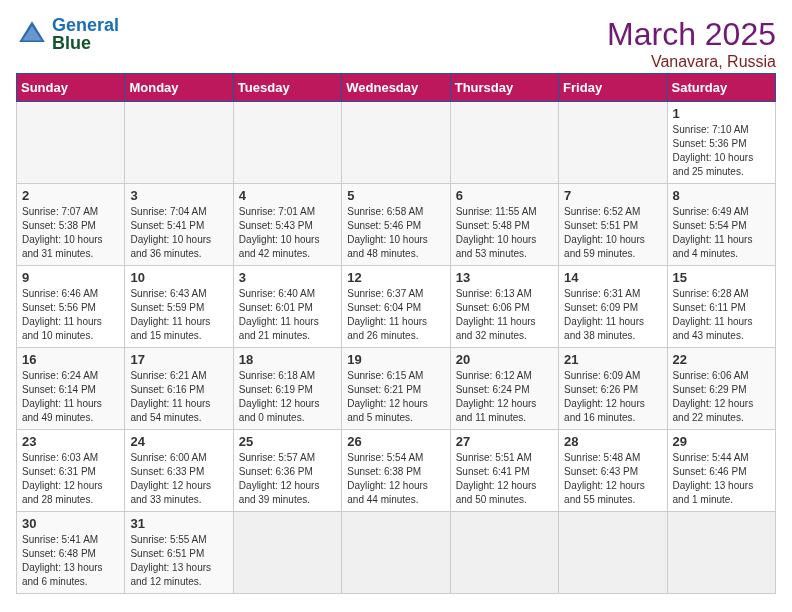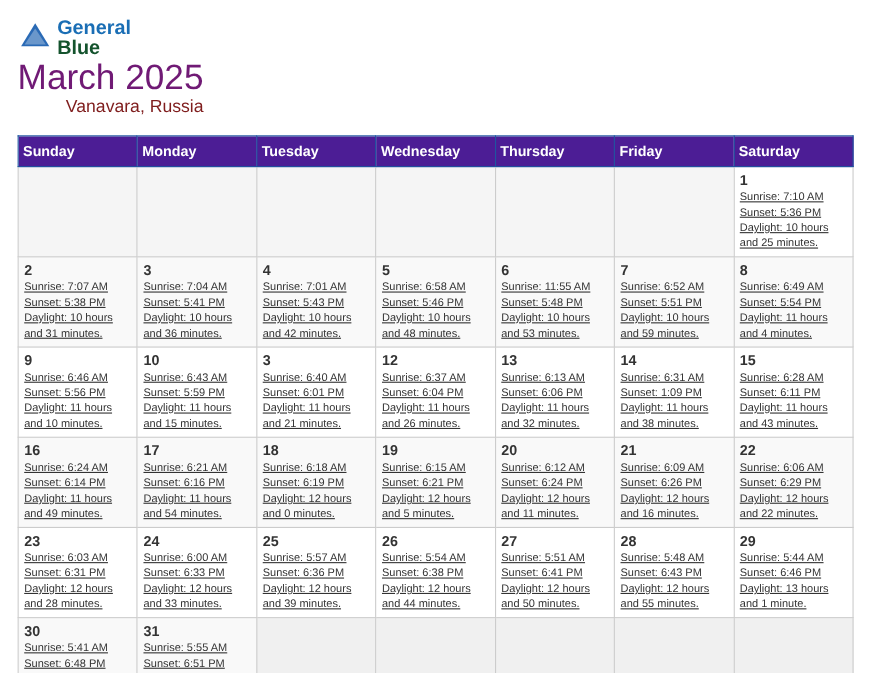--- a/index.html
+++ b/index.html
@@ -5,24 +5,23 @@
     * { box-sizing: border-box; margin: 0; padding: 0; }
     body {
       font-family: Arial, sans-serif;
       background: #fff;
       width: 792px;
       min-height: 612px;
       padding: 16px;
     }
     .header-area {
       display: flex;
-      justify-content: center;
+      justify-content: space-between;
       align-items: flex-start;
-      margin-bottom: 16px;
-      flex-direction: column;
+      margin-bottom: 2px;
     }
     .logo {
       display: flex;
       align-items: center;
       gap: 4px;
     }
     .logo-text {
       font-size: 18px;
       font-weight: normal;
       color: #333;
@@ -47,21 +46,21 @@
     .location {
       font-size: 16px;
       color: #7f1d1d;
     }
     .calendar {
       width: 100%;
       border-collapse: collapse;
       border: 1px solid #ccc;
     }
     .calendar th {
-      background: #4c1d95;
+      background: #be185d;
       color: #fff;
       font-size: 13px;
       font-weight: bold;
       padding: 6px 4px;
       text-align: left;
       border: 1px solid #1e55a0;
     }
     .calendar td {
       vertical-align: top;
       border: 1px solid #ccc;
@@ -78,21 +77,20 @@
     .day-number {
       font-size: 13px;
       font-weight: bold;
       display: block;
       margin-bottom: 2px;
     }
     .day-info {
       font-size: 10px;
       color: #333;
       line-height: 1.4;
-      text-decoration: underline;
     }
     tr:nth-child(even) td {
       background: #f9f9f9;
     }
     tr:nth-child(even) td.empty {
       background: #f0f0f0;
     }
   </style>
 </head>
 <body>
@@ -213,21 +211,21 @@
         </td>
         <td>
           <span class="day-number">13</span>
           <div class="day-info">Sunrise: 6:13 AM
 Sunset: 6:06 PM
 Daylight: 11 hours and 32 minutes.</div>
         </td>
         <td>
           <span class="day-number">14</span>
           <div class="day-info">Sunrise: 6:31 AM
-Sunset: 1:09 PM
+Sunset: 6:09 PM
 Daylight: 11 hours and 38 minutes.</div>
         </td>
         <td>
           <span class="day-number">15</span>
           <div class="day-info">Sunrise: 6:28 AM
 Sunset: 6:11 PM
 Daylight: 11 hours and 43 minutes.</div>
         </td>
       </tr>
       <tr>

